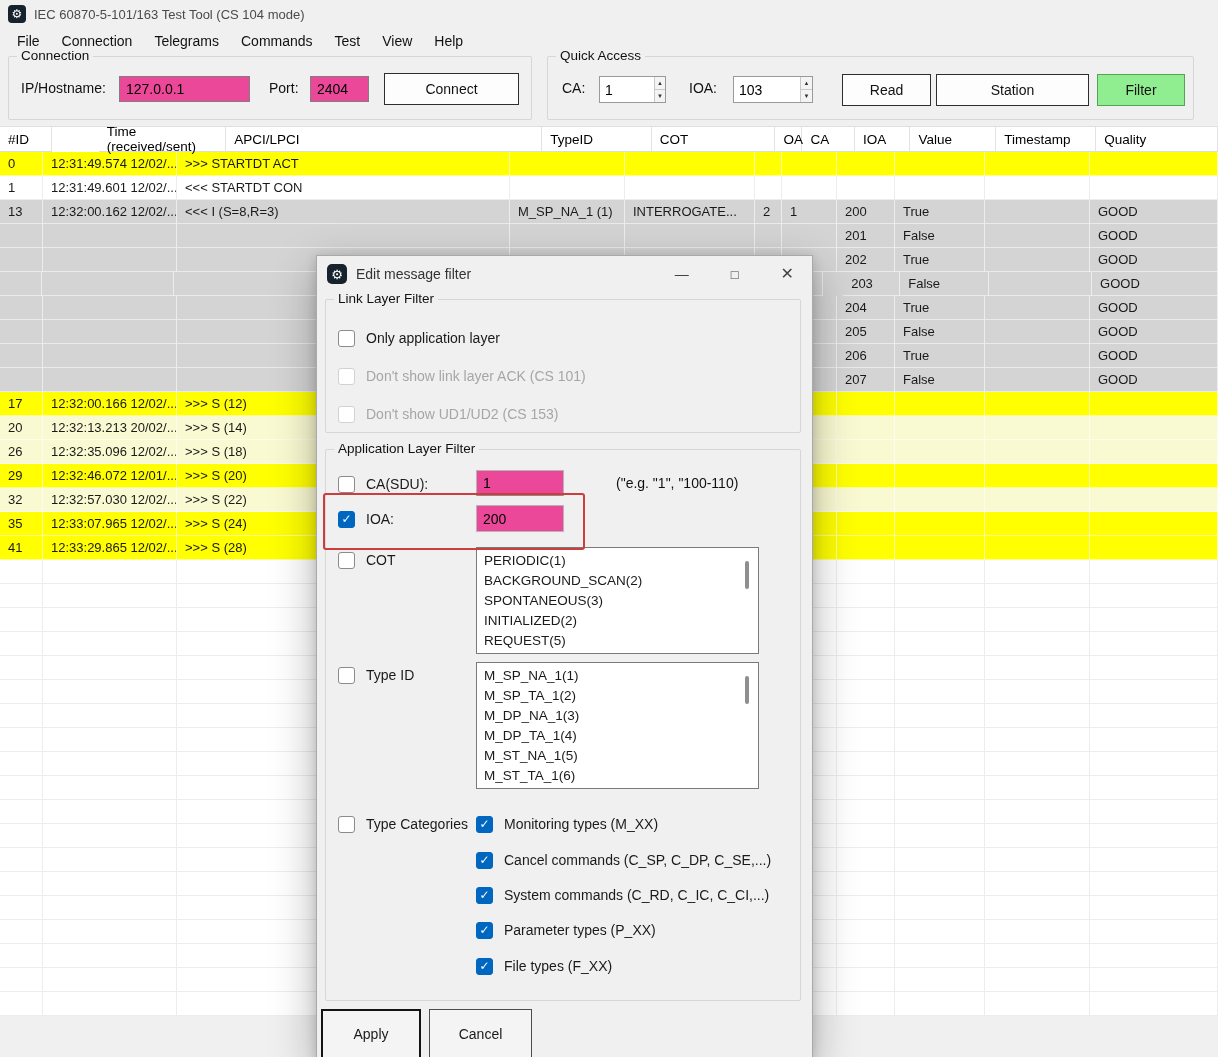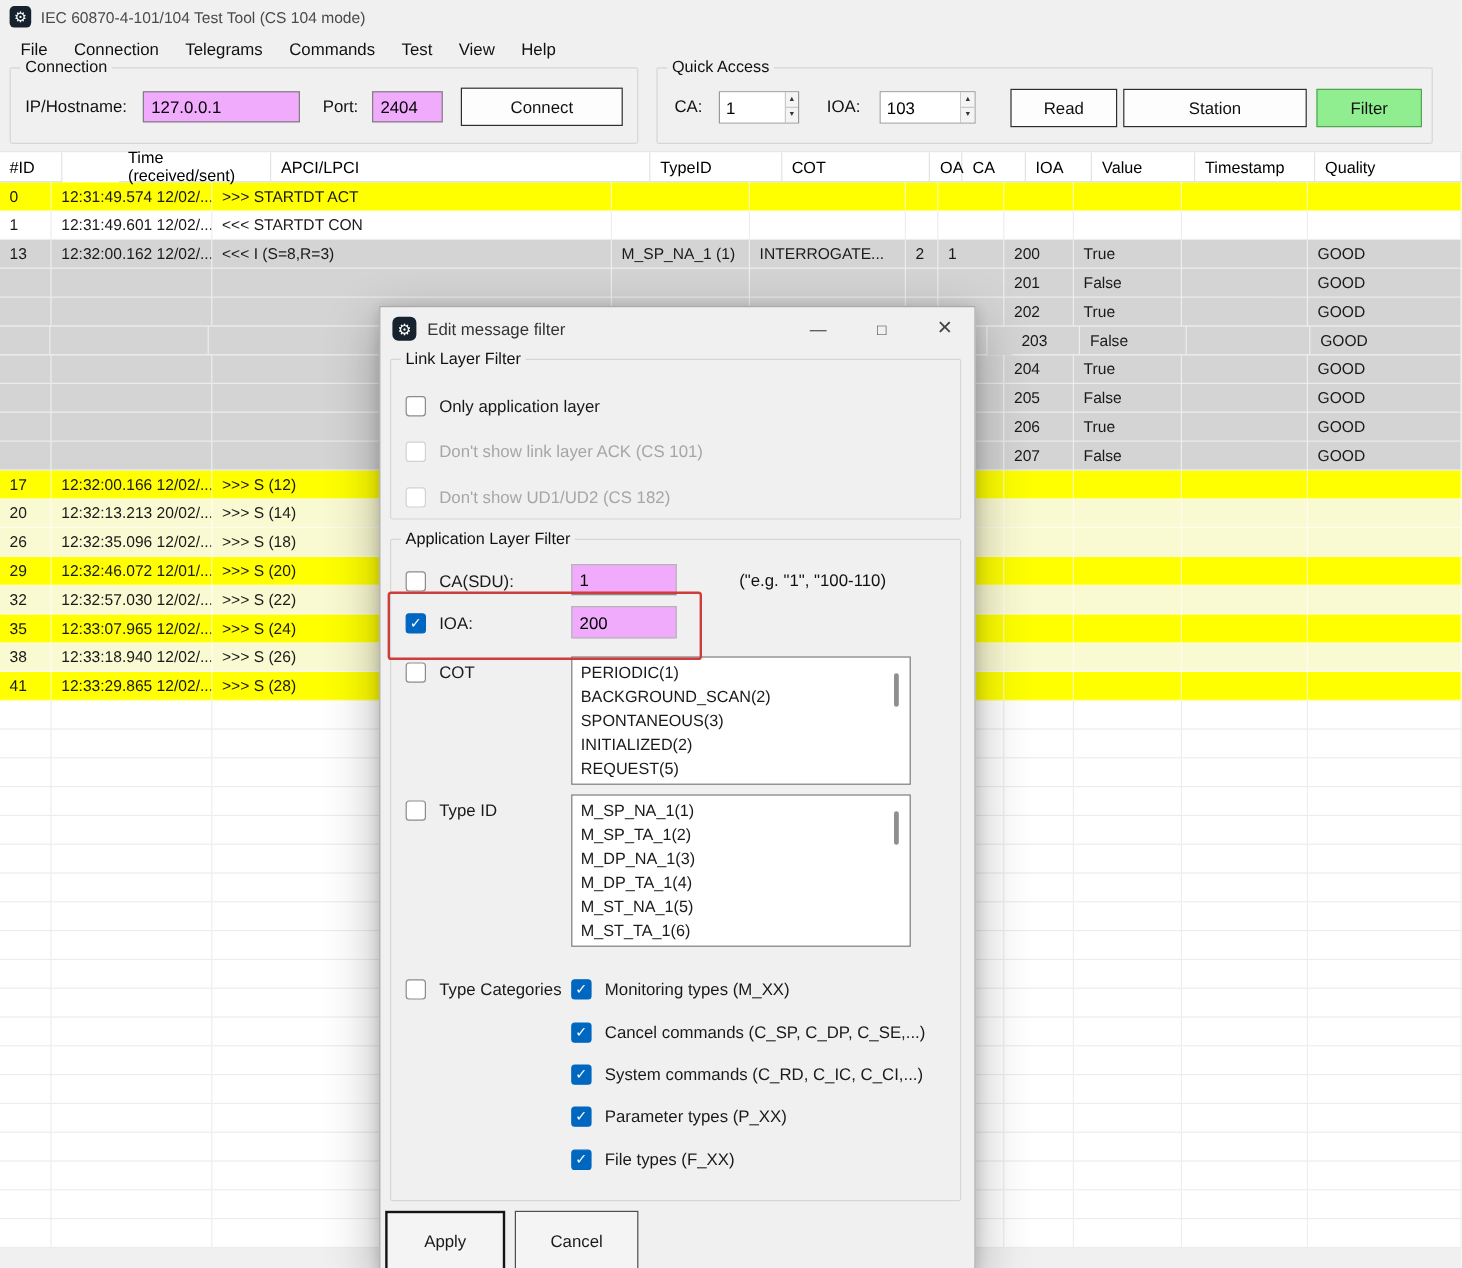--- a/index.html
+++ b/index.html
@@ -14,21 +14,21 @@
   .apptitle{margin-left:8px;font-size:13px;color:#4a4a4a;}
   .menubar{position:absolute;left:0;top:28px;width:1218px;height:26px;background:#f0f0f0;display:flex;align-items:center;}
   .menuitem{padding:4px 11px;font-size:14px;color:#111;}
   .menuitem:first-child{margin-left:6px;}
 
   
   .groupbox{position:absolute;border:1px solid #d6d6d6;border-radius:2px;background:#f0f0f0;}
   .grouplabel{position:absolute;top:-9px;left:8px;background:#f0f0f0;padding:0 4px;font-size:13.5px;color:#111;}
 
   .fldlabel{font-size:14px;color:#111;}
-  .textbox{background:#f0abfc;border:1px solid #7f7f7f;font-size:14px;padding:2px 6px;
+  .textbox{background:#ec4899;border:1px solid #7f7f7f;font-size:14px;padding:2px 6px;
            font-family:"Liberation Sans","DejaVu Sans",sans-serif;box-sizing:border-box;}
   .btn{background:#fdfdfd;border:1px solid #2e2e2e;font-size:14px;color:#111;
        display:flex;align-items:center;justify-content:center;box-sizing:border-box;}
   .spin{position:absolute;display:flex;box-sizing:border-box;border:1px solid #9a9a9a;background:#fff;}
   .spin input{border:none;outline:none;width:100%;font-size:14px;padding:2px 5px;
               font-family:"Liberation Sans","DejaVu Sans",sans-serif;}
   .spinbtns{width:15px;display:flex;flex-direction:column;border-left:1px solid #c9c9c9;}
   .spinbtns div{flex:1;display:flex;align-items:center;justify-content:center;font-size:6px;color:#333;background:#f4f4f4;}
   .spinbtns div:first-child{border-bottom:1px solid #c9c9c9;}
 
@@ -74,21 +74,21 @@
   .annobox{position:absolute;left:6px;top:237px;width:258px;height:53px;border:2px solid #cd3d3c;
            border-radius:3px;pointer-events:none;z-index:5;}
 
   .dbtn{position:absolute;background:#f4f4f4;font-size:14px;display:flex;align-items:center;justify-content:center;box-sizing:border-box;}
 </style>
 </head>
 <body>
 
 <div class="titlebar">
   <div class="appicon">⚙</div>
-  <div class="apptitle">IEC 60870-4-101/104 Test Tool (CS 104 mode)</div>
+  <div class="apptitle">IEC 60870-5-101/163 Test Tool (CS 104 mode)</div>
 </div>
 
 <div class="menubar">
     <div class="menuitem">File</div>
     <div class="menuitem">Connection</div>
     <div class="menuitem">Telegrams</div>
     <div class="menuitem">Commands</div>
     <div class="menuitem">Test</div>
     <div class="menuitem">View</div>
     <div class="menuitem">Help</div>
@@ -342,33 +342,20 @@
         <div class="cell" style="width: 333px;">&gt;&gt;&gt; S (24)</div>
         <div class="cell" style="width: 115px;"></div>
         <div class="cell" style="width: 130px;"></div>
         <div class="cell" style="width: 27px;"></div>
         <div class="cell" style="width: 55px;"></div>
         <div class="cell" style="width: 58px;"></div>
         <div class="cell" style="width: 90px;"></div>
         <div class="cell" style="width: 105px;"></div>
         <div class="cell" style="width: 128px;"></div>
       </div>
-      <div class="trow r-cream">
-        <div class="cell" style="width: 43px;">38</div>
-        <div class="cell" style="width: 134px;">12:33:18.940 12/02/...</div>
-        <div class="cell" style="width: 333px;">&gt;&gt;&gt; S (26)</div>
-        <div class="cell" style="width: 115px;"></div>
-        <div class="cell" style="width: 130px;"></div>
-        <div class="cell" style="width: 27px;"></div>
-        <div class="cell" style="width: 55px;"></div>
-        <div class="cell" style="width: 58px;"></div>
-        <div class="cell" style="width: 90px;"></div>
-        <div class="cell" style="width: 105px;"></div>
-        <div class="cell" style="width: 128px;"></div>
-      </div>
       <div class="trow r-yellow">
         <div class="cell" style="width: 43px;">41</div>
         <div class="cell" style="width: 134px;">12:33:29.865 12/02/...</div>
         <div class="cell" style="width: 333px;">&gt;&gt;&gt; S (28)</div>
         <div class="cell" style="width: 115px;"></div>
         <div class="cell" style="width: 130px;"></div>
         <div class="cell" style="width: 27px;"></div>
         <div class="cell" style="width: 55px;"></div>
         <div class="cell" style="width: 58px;"></div>
         <div class="cell" style="width: 90px;"></div>
@@ -642,21 +629,21 @@
         <div class="cbrow" style="left: 12px; top: 28px;">
           <span class="cb"></span>
           <span>Only application layer</span>
         </div>
         <div class="cbrow disabled" style="left: 12px; top: 66px;">
           <span class="cb disabled"></span>
           <span>Don't show link layer ACK (CS 101)</span>
         </div>
         <div class="cbrow disabled" style="left: 12px; top: 104px;">
           <span class="cb disabled"></span>
-          <span>Don't show UD1/UD2 (CS 182)</span>
+          <span>Don't show UD1/UD2 (CS 153)</span>
         </div>
       </div>
   </div>
 
   <div class="groupbox" style="left:8px;top:193px;width:474px;height:550px;">
     <div class="grouplabel">Application Layer Filter</div>
 
     <div class="cbrow" style="left:12px;top:24px;">
       <span class="cb"></span>
       <span>CA(SDU):</span>

